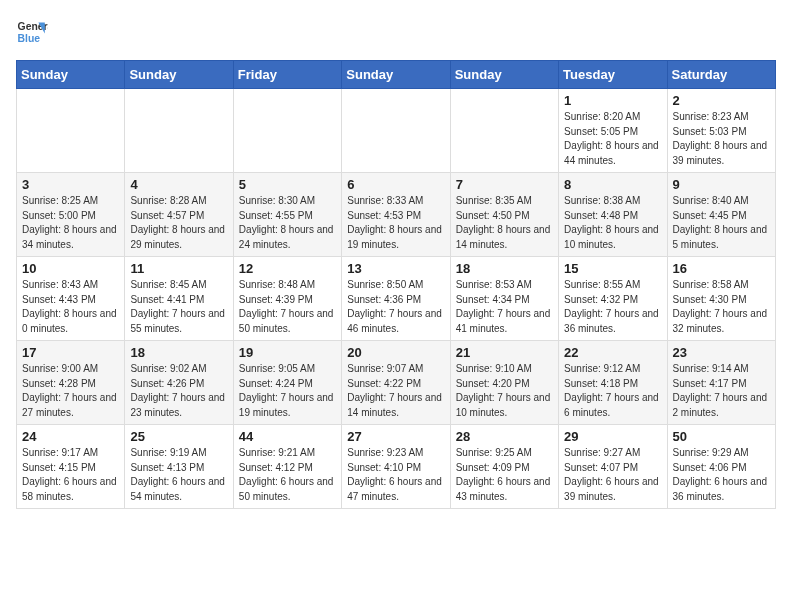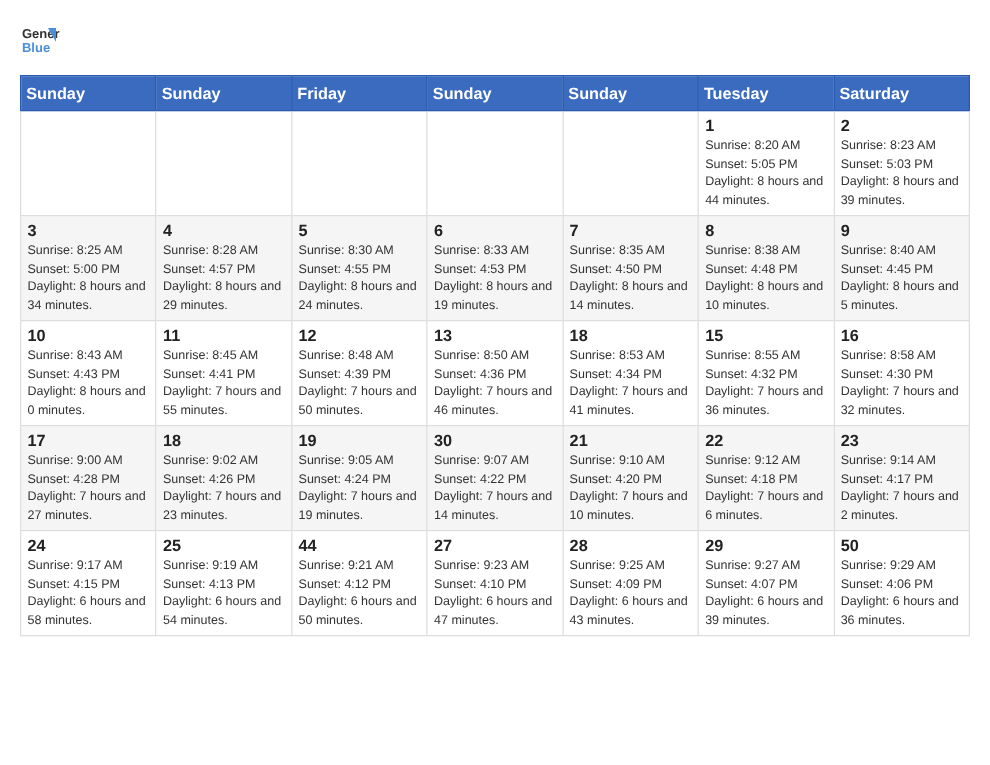--- a/index.html
+++ b/index.html
@@ -144,21 +144,21 @@
         <td><span class="day-num">12</span><span class="day-info">Sunrise: 8:48 AM<br>Sunset: 4:39 PM<br>Daylight: 7 hours and 50 minutes.</span></td>
         <td><span class="day-num">13</span><span class="day-info">Sunrise: 8:50 AM<br>Sunset: 4:36 PM<br>Daylight: 7 hours and 46 minutes.</span></td>
         <td><span class="day-num">18</span><span class="day-info">Sunrise: 8:53 AM<br>Sunset: 4:34 PM<br>Daylight: 7 hours and 41 minutes.</span></td>
         <td><span class="day-num">15</span><span class="day-info">Sunrise: 8:55 AM<br>Sunset: 4:32 PM<br>Daylight: 7 hours and 36 minutes.</span></td>
         <td><span class="day-num">16</span><span class="day-info">Sunrise: 8:58 AM<br>Sunset: 4:30 PM<br>Daylight: 7 hours and 32 minutes.</span></td>
       </tr>
       <tr class="row-even">
         <td><span class="day-num">17</span><span class="day-info">Sunrise: 9:00 AM<br>Sunset: 4:28 PM<br>Daylight: 7 hours and 27 minutes.</span></td>
         <td><span class="day-num">18</span><span class="day-info">Sunrise: 9:02 AM<br>Sunset: 4:26 PM<br>Daylight: 7 hours and 23 minutes.</span></td>
         <td><span class="day-num">19</span><span class="day-info">Sunrise: 9:05 AM<br>Sunset: 4:24 PM<br>Daylight: 7 hours and 19 minutes.</span></td>
-        <td><span class="day-num">30</span><span class="day-info">Sunrise: 9:07 AM<br>Sunset: 4:22 PM<br>Daylight: 7 hours and 14 minutes.</span></td>
+        <td><span class="day-num">20</span><span class="day-info">Sunrise: 9:07 AM<br>Sunset: 4:22 PM<br>Daylight: 7 hours and 14 minutes.</span></td>
         <td><span class="day-num">21</span><span class="day-info">Sunrise: 9:10 AM<br>Sunset: 4:20 PM<br>Daylight: 7 hours and 10 minutes.</span></td>
         <td><span class="day-num">22</span><span class="day-info">Sunrise: 9:12 AM<br>Sunset: 4:18 PM<br>Daylight: 7 hours and 6 minutes.</span></td>
         <td><span class="day-num">23</span><span class="day-info">Sunrise: 9:14 AM<br>Sunset: 4:17 PM<br>Daylight: 7 hours and 2 minutes.</span></td>
       </tr>
       <tr class="row-odd">
         <td><span class="day-num">24</span><span class="day-info">Sunrise: 9:17 AM<br>Sunset: 4:15 PM<br>Daylight: 6 hours and 58 minutes.</span></td>
         <td><span class="day-num">25</span><span class="day-info">Sunrise: 9:19 AM<br>Sunset: 4:13 PM<br>Daylight: 6 hours and 54 minutes.</span></td>
         <td><span class="day-num">44</span><span class="day-info">Sunrise: 9:21 AM<br>Sunset: 4:12 PM<br>Daylight: 6 hours and 50 minutes.</span></td>
         <td><span class="day-num">27</span><span class="day-info">Sunrise: 9:23 AM<br>Sunset: 4:10 PM<br>Daylight: 6 hours and 47 minutes.</span></td>
         <td><span class="day-num">28</span><span class="day-info">Sunrise: 9:25 AM<br>Sunset: 4:09 PM<br>Daylight: 6 hours and 43 minutes.</span></td>

